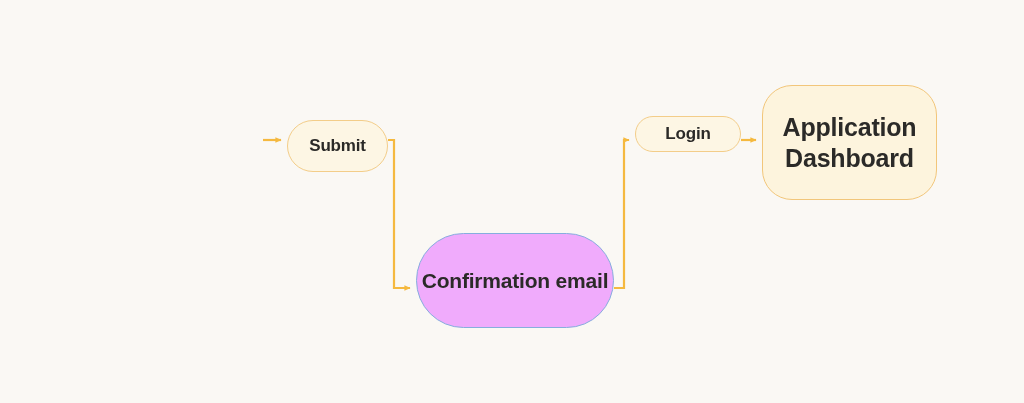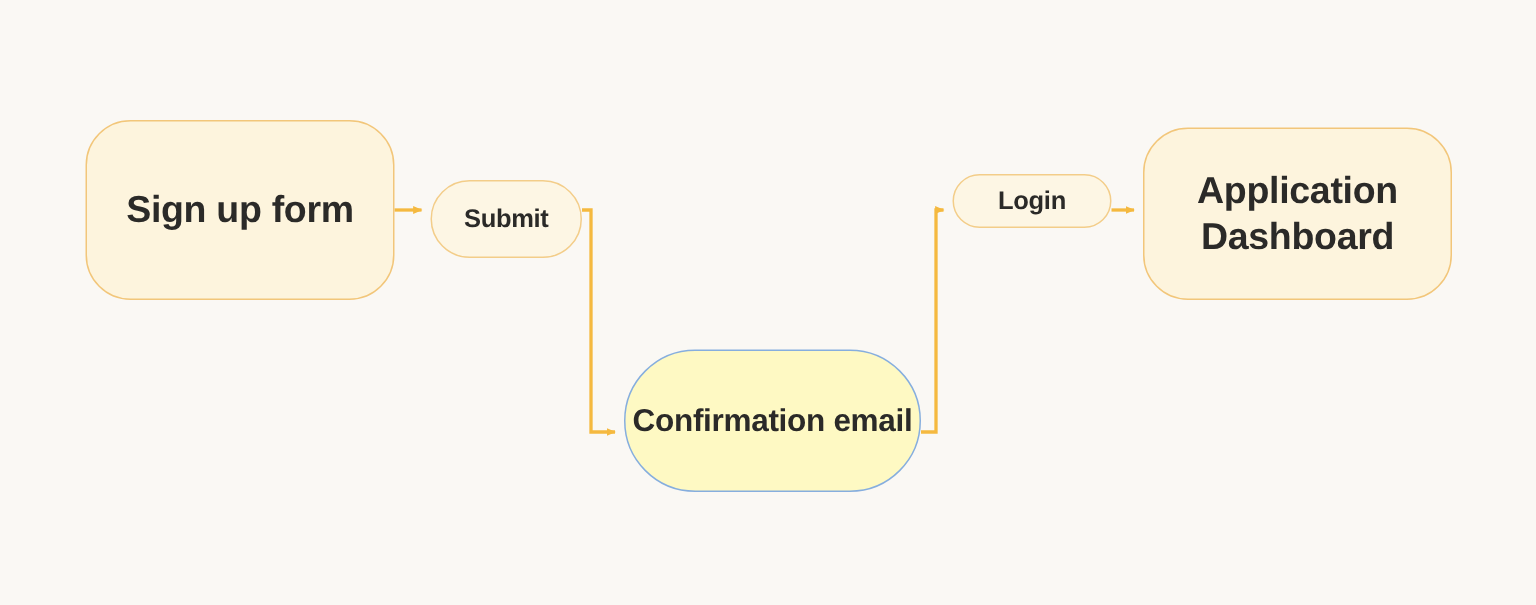--- a/index.html
+++ b/index.html
@@ -38,37 +38,37 @@
     line-height: 1.22;
     letter-spacing: -0.2px;
   }
   .node-big {
     background: #fdf4dd;
     border: 1.6px solid #f2c67a;
     border-radius: 30px;
     font-size: 25px;
   }
   .node-blue {
-    background: #fef9c3;
+    background: #f0abfc;
     border: 1.6px solid #86aede;
     border-radius: 48px;
     font-size: 21px;
   }
   .node-pill {
     background: #fdf6e4;
     border: 1.4px solid #f3cd89;
     border-radius: 26px;
     font-size: 17px;
   }
 
   #signup-node  { left: 57px;  top: 80px;  width: 206px; height: 120px; }
   #submit-node  { left: 287px; top: 120px; width: 101px; height: 52px; }
   #confirm-node { left: 416px; top: 233px; width: 198px; height: 95px; }
   #login-node   { left: 635px; top: 116px; width: 106px; height: 36px; }
-  #dashboard-node { left: 762px; top: 85px; width: 206px; height: 115px; }
+  #dashboard-node { left: 762px; top: 85px; width: 175px; height: 115px; }
 </style>
 </head>
 <body>
 
 <div id="canvas">
 
   <svg class="edges" viewBox="0 0 1024 403" xmlns="http://www.w3.org/2000/svg">
     <defs>
       <marker id="arrow" markerWidth="7" markerHeight="7" refX="5.6" refY="3" orient="auto" markerUnits="userSpaceOnUse">
         <path d="M0,0.35 L6.2,3 L0,5.65 Z" fill="#f5b93f"></path>
@@ -85,23 +85,20 @@
 
     <g>
       <path d="M614,288 L624,288 L624,140 L629,140" stroke="#f5b93f" stroke-width="2.2" fill="none" stroke-linejoin="miter" marker-end="url(#arrow)"></path>
     </g>
 
     <g>
       <path d="M741,140 L756,140" stroke="#f5b93f" stroke-width="2.2" fill="none" marker-end="url(#arrow)"></path>
     </g>
   </svg>
 
-  <div class="node node-big" id="signup-node">
-    <span>Sign up form</span>
-  </div>
 
   <div class="node node-pill" id="submit-node">
     <span>Submit</span>
   </div>
 
   <div class="node node-blue" id="confirm-node">
     <span>Confirmation email</span>
   </div>
 
   <div class="node node-pill" id="login-node">

